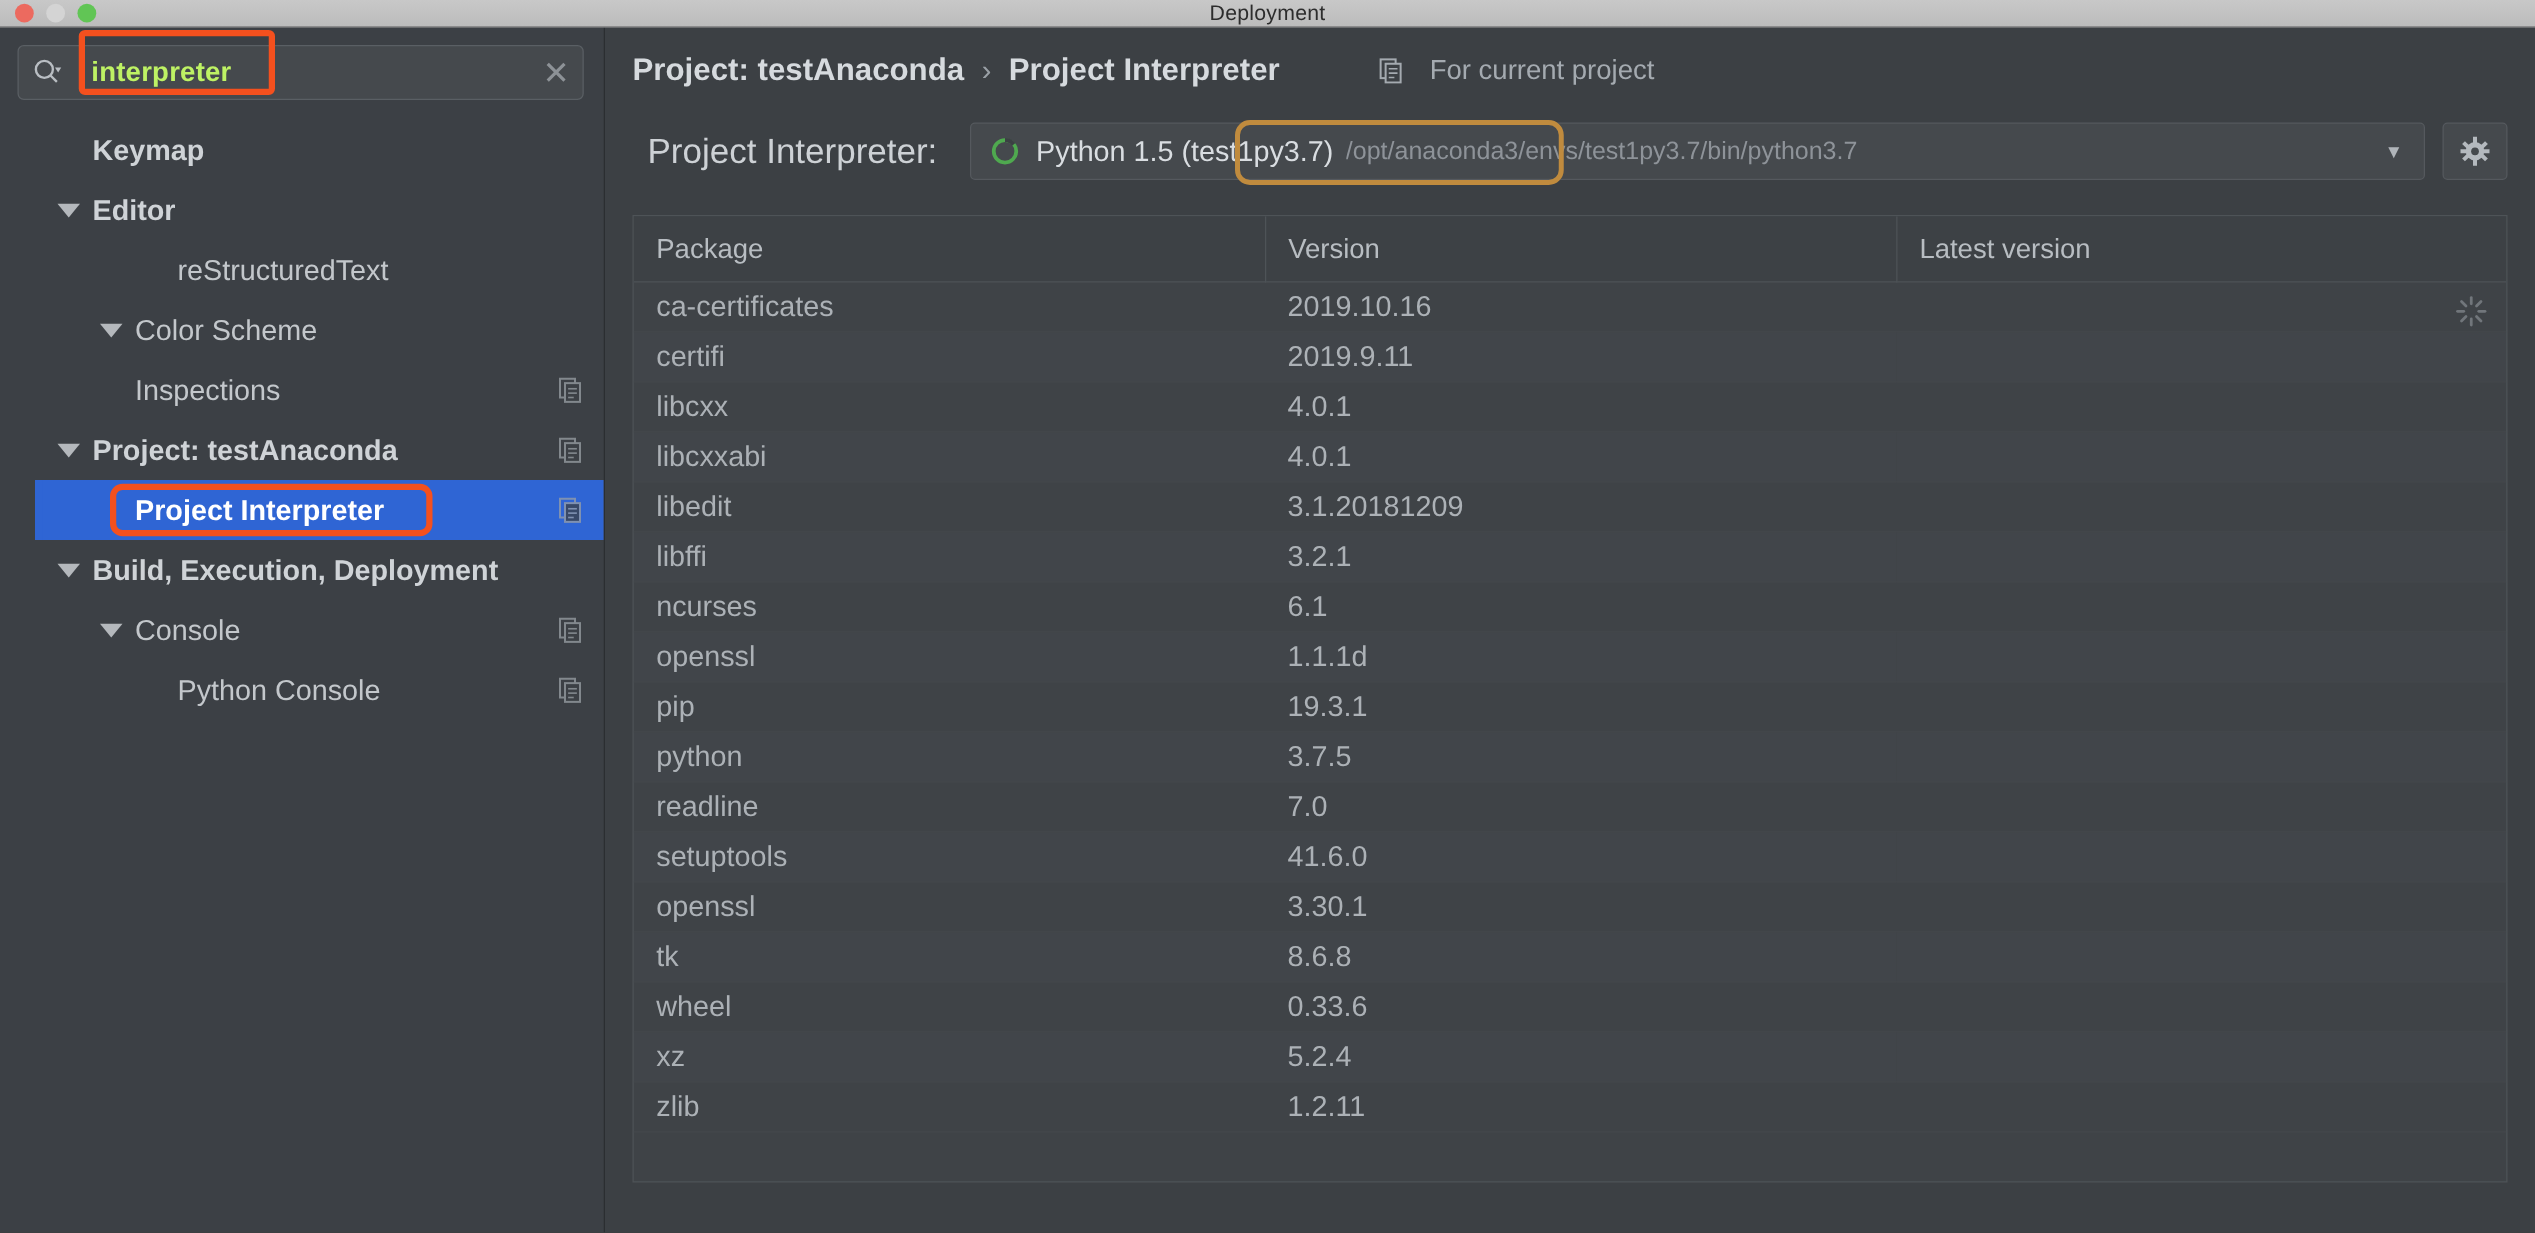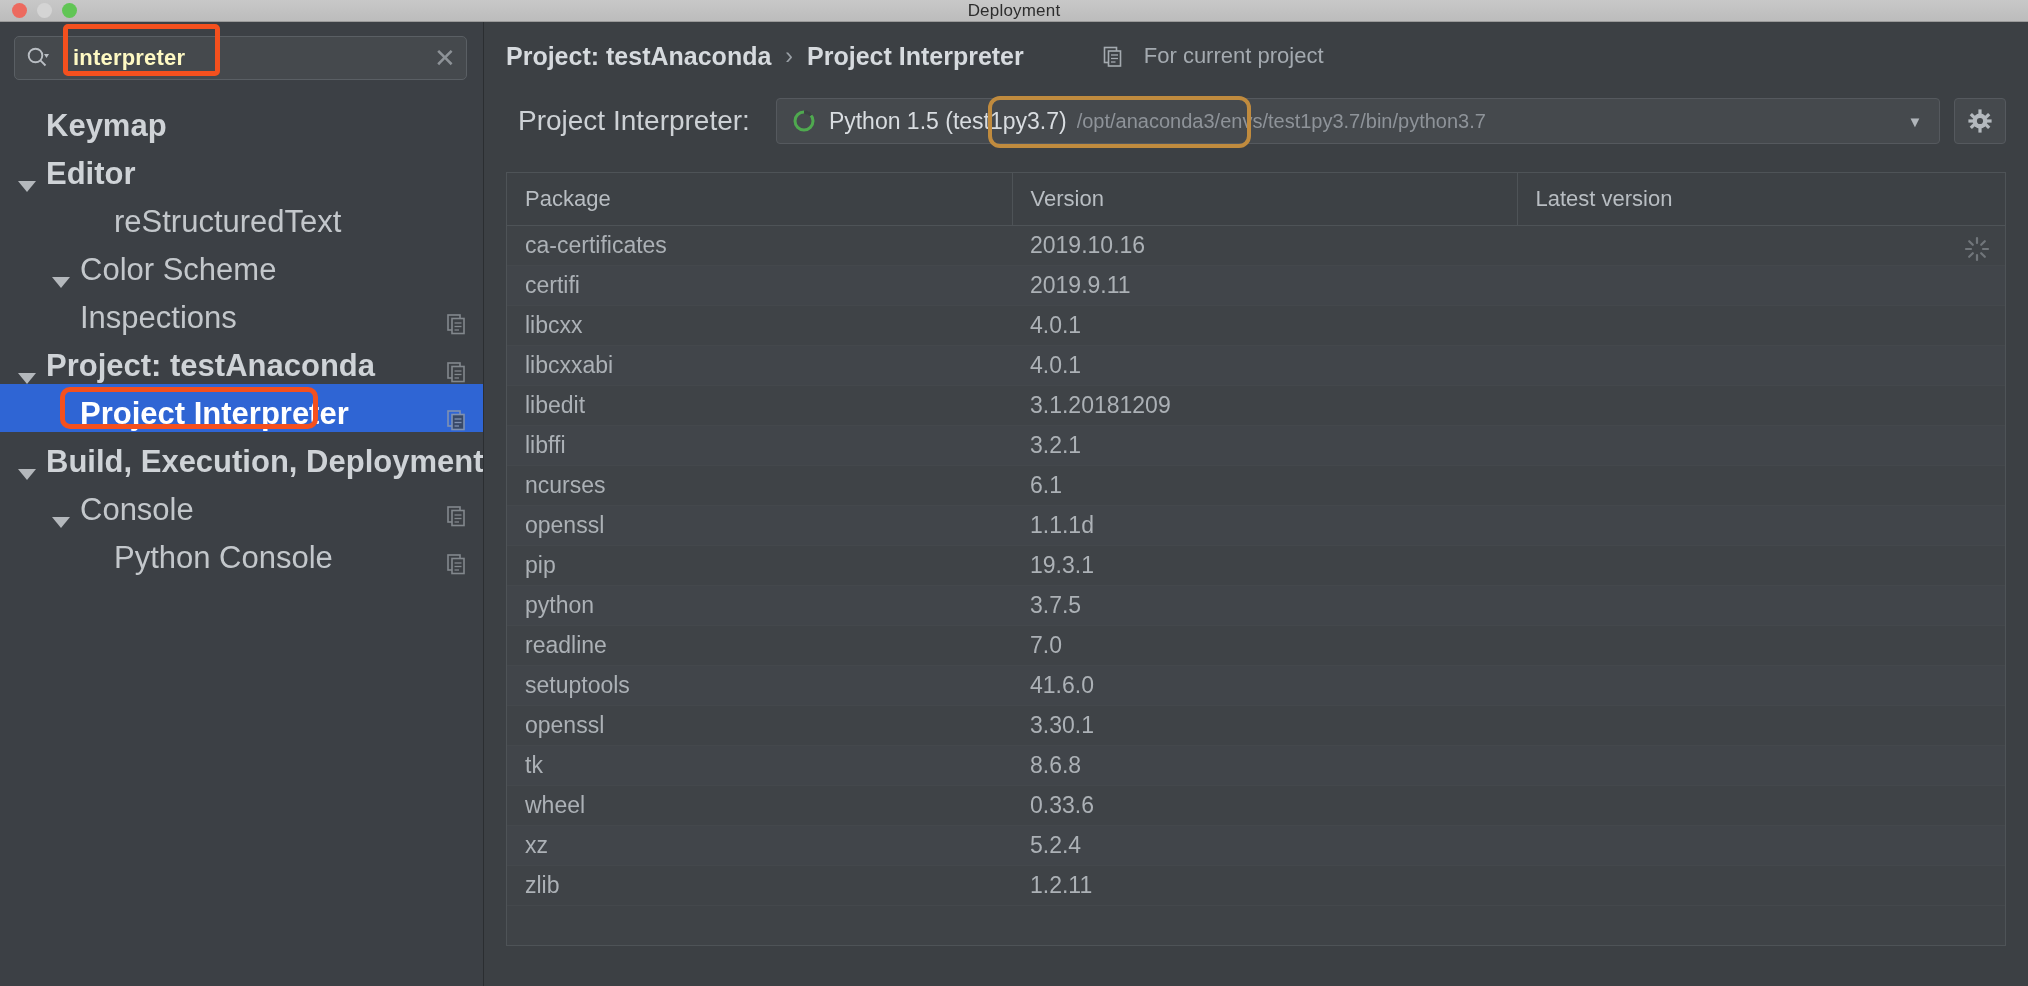--- a/index.html
+++ b/index.html
@@ -45,41 +45,41 @@
   }
   .search-wrap { padding: 14px 16px 10px 14px; }
   .search-box {
     position: relative; height: 44px;
     background: #45494d; border: 1px solid #5a5f64; border-radius: 5px;
     display: flex; align-items: center;
   }
   .search-icon { margin-left: 10px; width: 26px; height: 26px; flex: none; }
   .search-icon svg { display:block; }
   .search-value {
-    flex: 1; color: #fef9c3; font-size: 22px; font-weight: 700;
+    flex: 1; color: #bef264; font-size: 22px; font-weight: 700;
     padding-left: 22px; letter-spacing: .2px;
     white-space: nowrap; overflow: hidden;
   }
   .search-clear {
     width: 42px; color: #8d9297; font-size: 26px; line-height: 1;
     text-align: center; user-select: none;
   }
   
   .ann-search {
     position: absolute; left: 48px; top: -13px;
     width: 157px; height: 52px;
     border: 5px solid #f4501e; border-radius: 5px;
     pointer-events: none;
   }
 
   .tree { padding-top: 6px; flex: 1; overflow: hidden; }
   .tree-row {
-    position: relative; display: flex; align-items: flex-end;
+    position: relative; display: flex; align-items: center;
     height: 48px; padding-right: 14px;
-    color: #c3c7cb; font-size: 31px; white-space: nowrap;
+    color: #c3c7cb; font-size: 23px; white-space: nowrap; margin-left: 28px;
   }
   .tree-row.bold { font-weight: 700; color: #cfd3d7; }
   .tree-row.selected { background: #2f65d4; }
   .tree-row.selected .tree-label { color: #ffffff; font-weight: 700; }
   .tree-row.selected::before {
     content: ""; position: absolute; left: 0; top: 0; bottom: 0; width: 6px;
     background: #2f65d4;
   }
   .arrow {
     width: 0; height: 0; flex: none;

